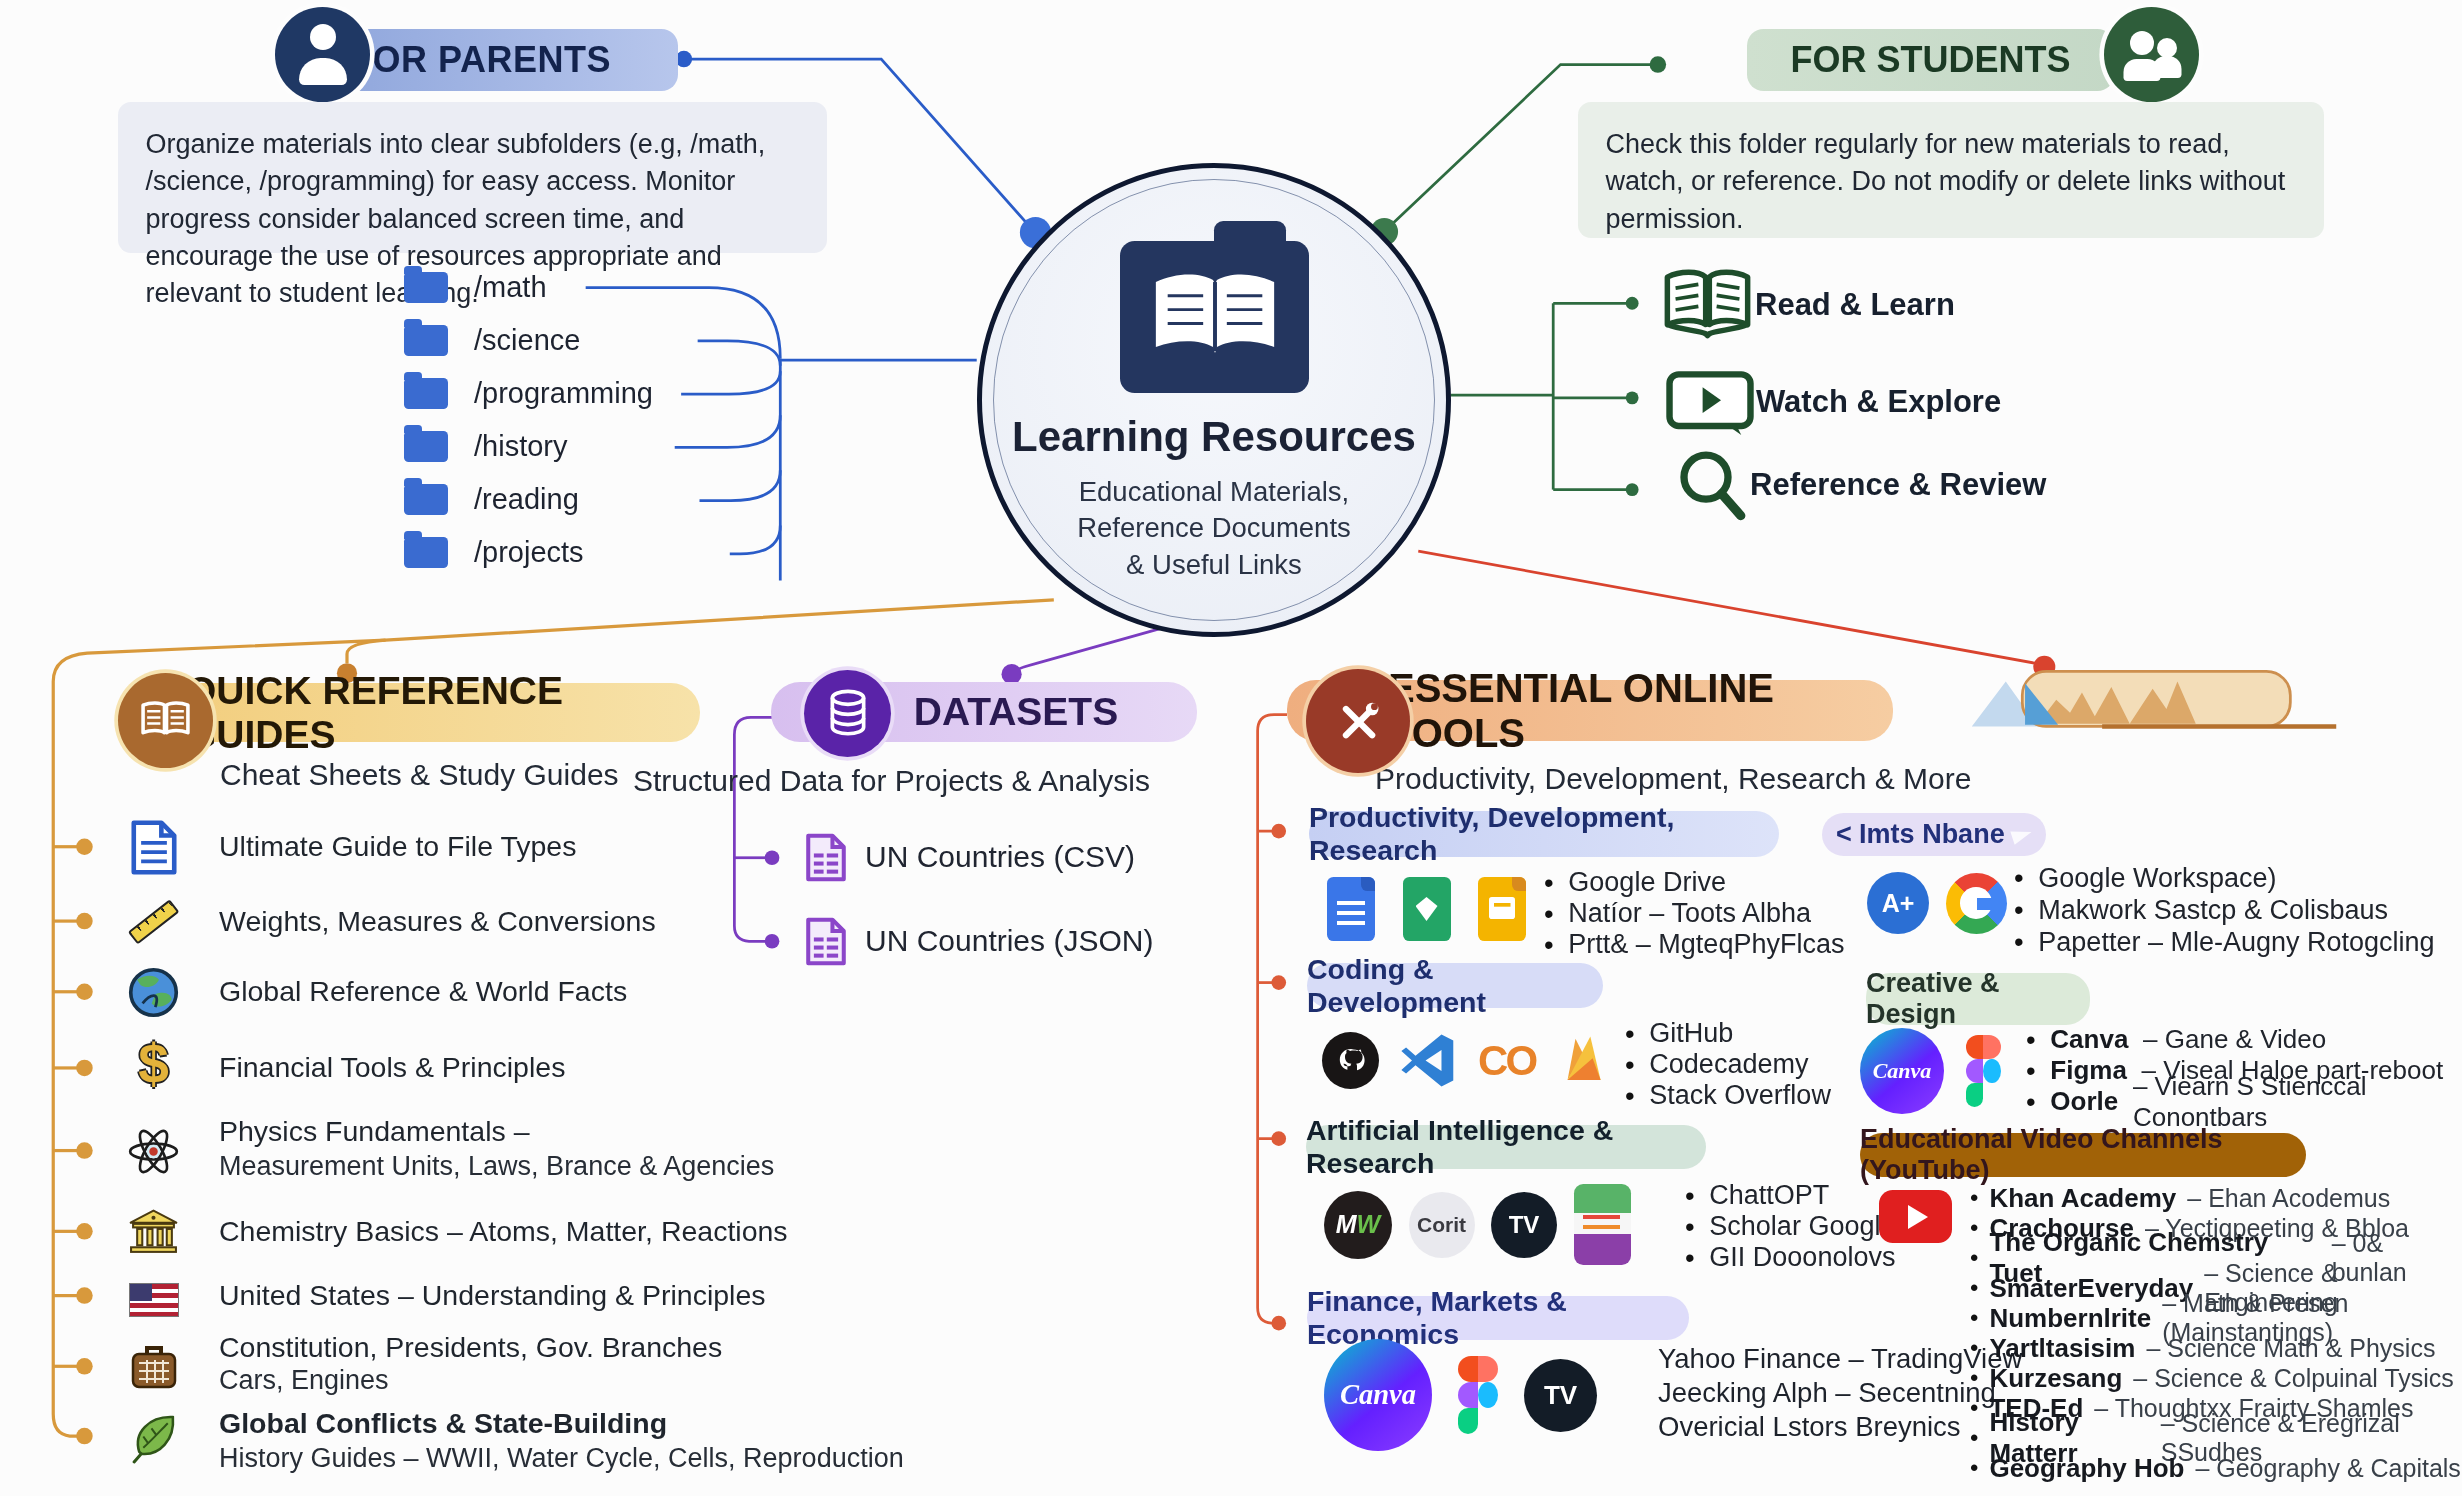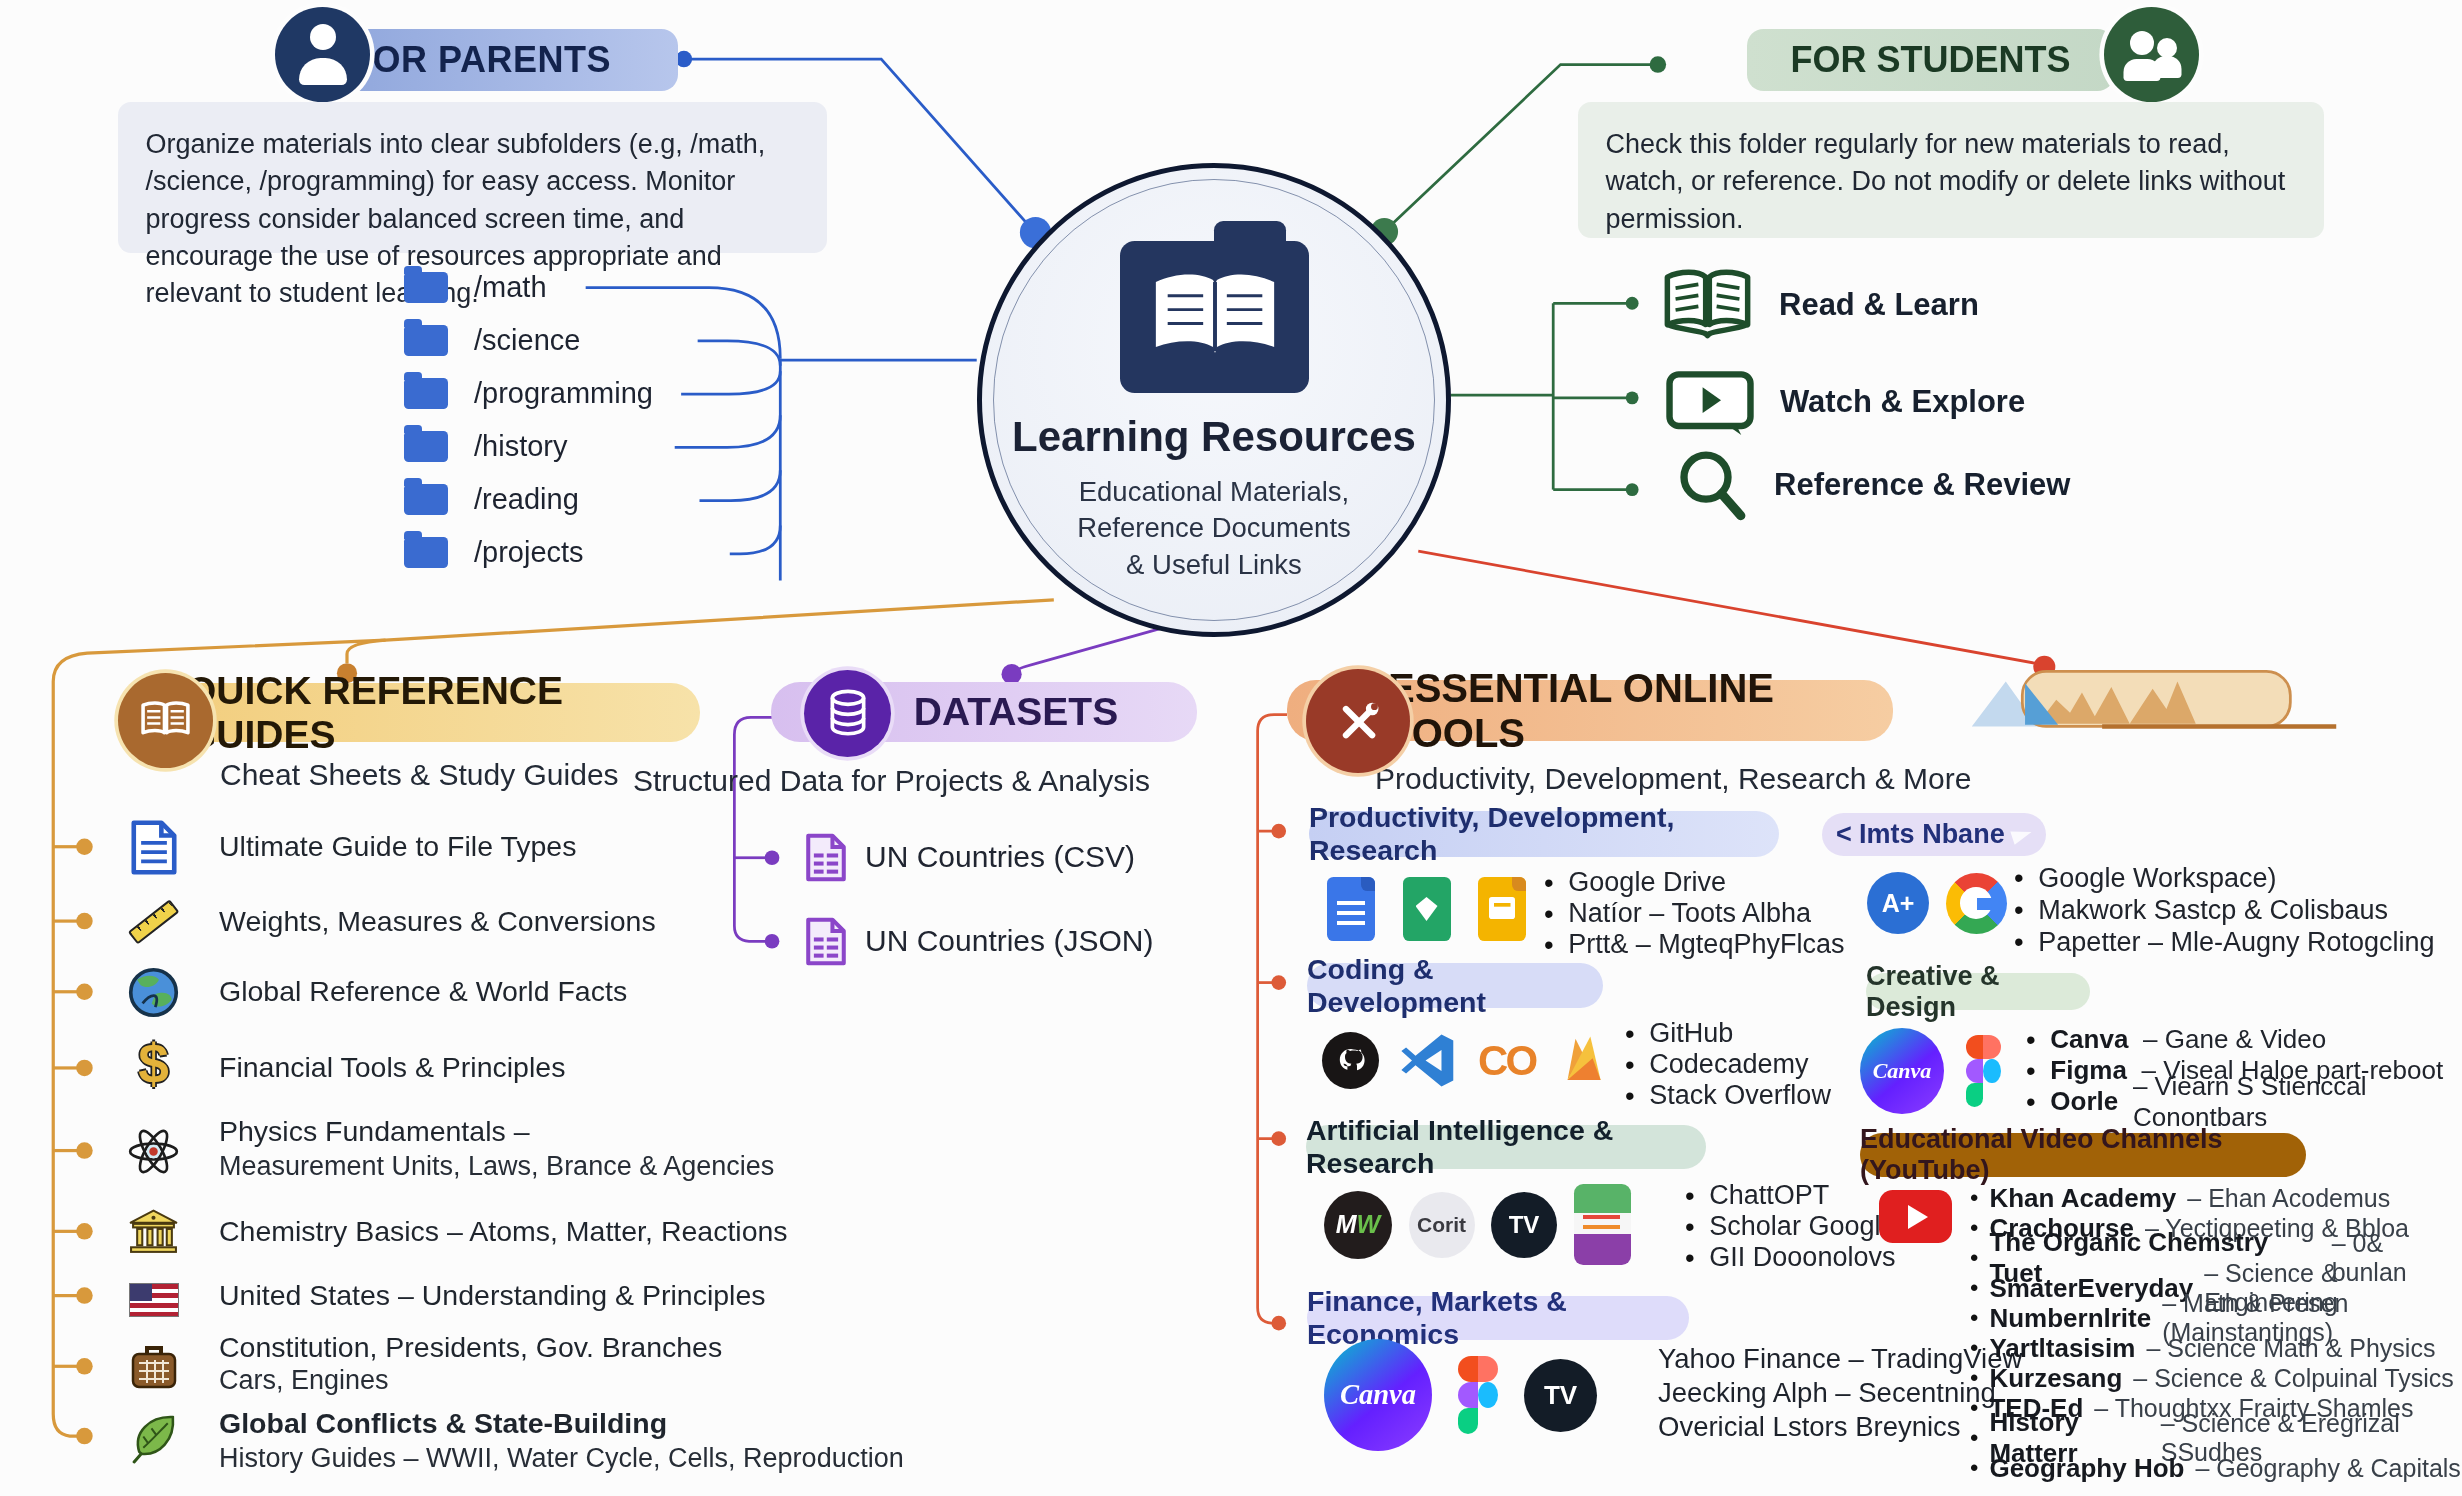--- a/index.html
+++ b/index.html
@@ -43,21 +43,21 @@
   .center-sub{margin-top:13px;text-align:center;font-size:27.5px;line-height:1.32;color:#2a3345}
 
   
   .folders{position:absolute;left:404px;top:261px}
   .folders .frow{display:flex;align-items:center;height:53px;gap:26px}
   .folder-ic{width:44px;height:31px;background:#3a6bd0;border-radius:4.6px;position:relative}
   .folder-ic::before{content:"";position:absolute;top:-6.4px;left:0;width:18.4px;height:8.3px;background:#3a6bd0;border-radius:3.7px 3.7px 0 0}
   .folders .flabel{font-size:29px;color:#1d2330;font-weight:500}
 
   
-  .action{position:absolute;display:flex;align-items:center;gap:24px}
+  .action{position:absolute;display:flex;align-items:center;}
   .action .alabel{font-size:31px;font-weight:600;color:#17202e}
 
   
   .sec-pill{position:absolute;display:flex;align-items:center;justify-content:center;font-weight:bold;border-radius:29px}
   .qrg-pill{left:149px;top:683px;width:551px;height:59px;background:linear-gradient(90deg,#f2cd7c,#f7e2a9);color:#231806;font-size:39px;padding-left:37px}
   .ds-pill{left:771px;top:682px;width:426px;height:60px;background:linear-gradient(90deg,#d7bfef,#e7d9f6);color:#2a1a52;font-size:39px;padding-left:64px}
   .eot-pill{left:1287px;top:680px;width:606px;height:61px;background:linear-gradient(90deg,#efae7f,#f6cda2);color:#201409;font-size:40px;padding-left:101px}
   .sec-badge{position:absolute;border-radius:50%;display:flex;align-items:center;justify-content:center;z-index:4}
   .qrg-badge{left:118px;top:673px;width:95px;height:95px;background:#a9692f;box-shadow:0 0 0 3.7px #f6e3b0}
   .ds-badge{left:804px;top:670px;width:87px;height:87px;background:#5a23a8;box-shadow:0 0 0 3.7px #e9dcf7}
@@ -78,21 +78,21 @@
   
   .ds-items{position:absolute;left:805px;top:815px;list-style:none}
   .ds-items li{height:84px;display:flex;align-items:center;gap:18px}
   .ds-items .dtext{font-size:30px;font-weight:500;color:#202531}
 
   
   .tool-pill{position:absolute;display:flex;align-items:center;justify-content:center;font-weight:bold;border-radius:24px;font-size:28.5px}
   .p-prod{left:1309px;top:811px;width:470px;height:46px;background:linear-gradient(90deg,#c5cff3,#dde3f9);color:#1e2e6e}
   .p-work{left:1822px;top:813px;width:224px;height:43px;background:#e5dff6;color:#22307a;font-size:27px;gap:7.3px}
   .p-code{left:1307px;top:963px;width:296px;height:45px;background:#d7dcf7;color:#1e2e6e}
-  .p-crea{left:1866px;top:973px;width:224px;height:37px;background:#dcead9;color:#24342a;font-size:27px}
+  .p-crea{left:1866px;top:973px;width:224px;height:52px;background:#dcead9;color:#24342a;font-size:27px}
   .p-ai{left:1306px;top:1125px;width:400px;height:44px;background:#d3e4da;color:#13202c}
   .p-yt{left:1860px;top:1133px;width:446px;height:44px;background:#a16207;color:#33161d;font-size:27px}
   .p-fin{left:1307px;top:1296px;width:382px;height:44px;background:#dedcfa;color:#22307a}
   .bullets{position:absolute;list-style:none}
   .bullets li{display:flex;align-items:center;gap:14.7px;font-size:27px;color:#20242c}
   .bullets .bdot{font-size:27.5px;line-height:1;color:#111}
   .bname{font-weight:bold;color:#16191f}
   .icon-row{position:absolute;display:flex;align-items:flex-end}
 
   

